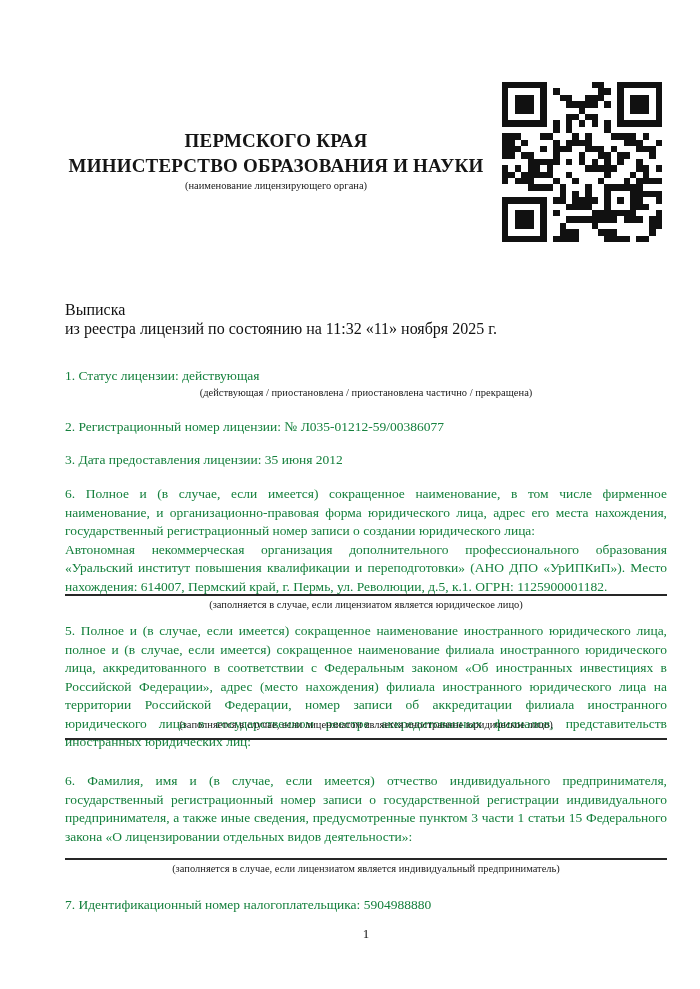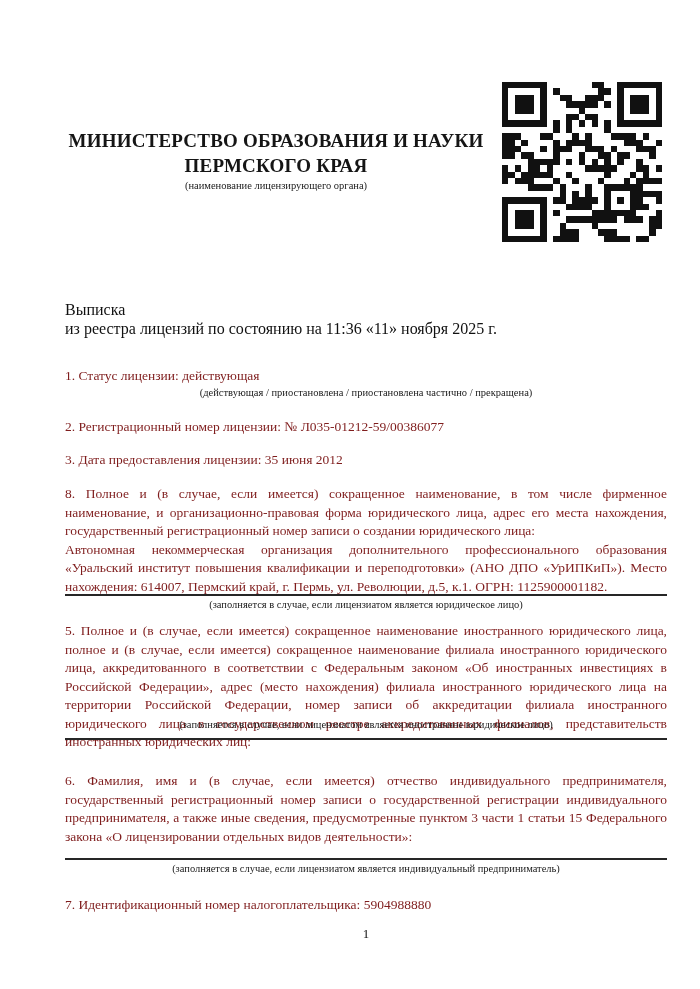--- a/index.html
+++ b/index.html
@@ -37,21 +37,21 @@
   .qr-box svg { display: block; width: 160px; height: 160px; }
   .doc-title {
     left: 65px; top: 301px; width: 602px;
     font-size: 16px;
     line-height: 18.5px;
   }
   .doc-title .line { display: block; }
   .body-text {
     font-size: 13.5px;
     line-height: 18.5px;
-    color: #7f1d1d;
+    color: #15803d;
   }
   .col { left: 65px; width: 602px; }
   .just { text-align: justify; text-justify: inter-word; }
   .rule {
     left: 65px; width: 602px; height: 0;
     border-top: 2px solid #262626;
   }
   .item1 { top: 367px; }
   .note1 { top: 386px; }
   .item2 { top: 418px; }
@@ -383,39 +383,39 @@
         <rect x="16" y="24" width="1" height="1" fill="#111111"></rect>
         <rect x="17" y="24" width="1" height="1" fill="#111111"></rect>
         <rect x="18" y="24" width="1" height="1" fill="#111111"></rect>
         <rect x="19" y="24" width="1" height="1" fill="#111111"></rect>
         <rect x="21" y="24" width="1" height="1" fill="#111111"></rect>
         <rect x="22" y="24" width="1" height="1" fill="#111111"></rect>
       </svg>
   </div>
 
   <div class="abs ministry">
+    <span class="line">ПЕРМСКОГО КРАЯ</span>
     <span class="line">МИНИСТЕРСТВО ОБРАЗОВАНИЯ И НАУКИ</span>
-    <span class="line">ПЕРМСКОГО КРАЯ</span>
   </div>
   <div class="abs caption-sm ministry-caption">(наименование лицензирующего органа)</div>
 
   <div class="abs doc-title">
     <span class="line">Выписка</span>
-    <span class="line">из реестра лицензий по состоянию на 11:36 «11» ноября 2025 г.</span>
+    <span class="line">из реестра лицензий по состоянию на 11:32 «11» ноября 2025 г.</span>
   </div>
 
   <div class="abs col body-text item1">1. Статус лицензии: действующая</div>
   <div class="abs col caption-sm note1">(действующая / приостановлена / приостановлена частично / прекращена)</div>
 
   <div class="abs col body-text item2">2. Регистрационный номер лицензии: № Л035-01212-59/00386077</div>
 
   <div class="abs col body-text item3">3. Дата предоставления лицензии: 35 июня 2012</div>
 
   <div class="abs col body-text item4">
-    <div class="just">8. Полное и (в случае, если имеется) сокращенное наименование, в том числе фирменное наименование, и организационно-правовая форма юридического лица, адрес его места нахождения, государственный регистрационный номер записи о создании юридического лица:</div>
+    <div class="just">6. Полное и (в случае, если имеется) сокращенное наименование, в том числе фирменное наименование, и организационно-правовая форма юридического лица, адрес его места нахождения, государственный регистрационный номер записи о создании юридического лица:</div>
     <div class="just">Автономная некоммерческая организация дополнительного профессионального образования «Уральский институт повышения квалификации и переподготовки» (АНО ДПО «УрИПКиП»). Место нахождения: 614007, Пермский край, г. Пермь, ул. Революции, д.5, к.1. ОГРН: 1125900001182.</div>
   </div>
   <div class="abs rule rule4"></div>
   <div class="abs col caption-sm note4">(заполняется в случае, если лицензиатом является юридическое лицо)</div>
 
   <div class="abs col body-text just item5">5. Полное и (в случае, если имеется) сокращенное наименование иностранного юридического лица, полное и (в случае, если имеется) сокращенное наименование филиала иностранного юридического лица, аккредитованного в соответствии с Федеральным законом «Об иностранных инвестициях в Российской Федерации», адрес (место нахождения) филиала иностранного юридического лица на территории Российской Федерации, номер записи об аккредитации филиала иностранного юридического лица в государственном реестре аккредитованных филиалов, представительств иностранных юридических лиц:</div>
   <div class="abs rule rule5"></div>
   <div class="abs col caption-sm note5">(заполняется в случае, если лицензиатом является иностранное юридическое лицо)</div>
 
   <div class="abs col body-text just item6">6. Фамилия, имя и (в случае, если имеется) отчество индивидуального предпринимателя, государственный регистрационный номер записи о государственной регистрации индивидуального предпринимателя, а также иные сведения, предусмотренные пунктом 3 части 1 статьи 15 Федерального закона «О лицензировании отдельных видов деятельности»:</div>

